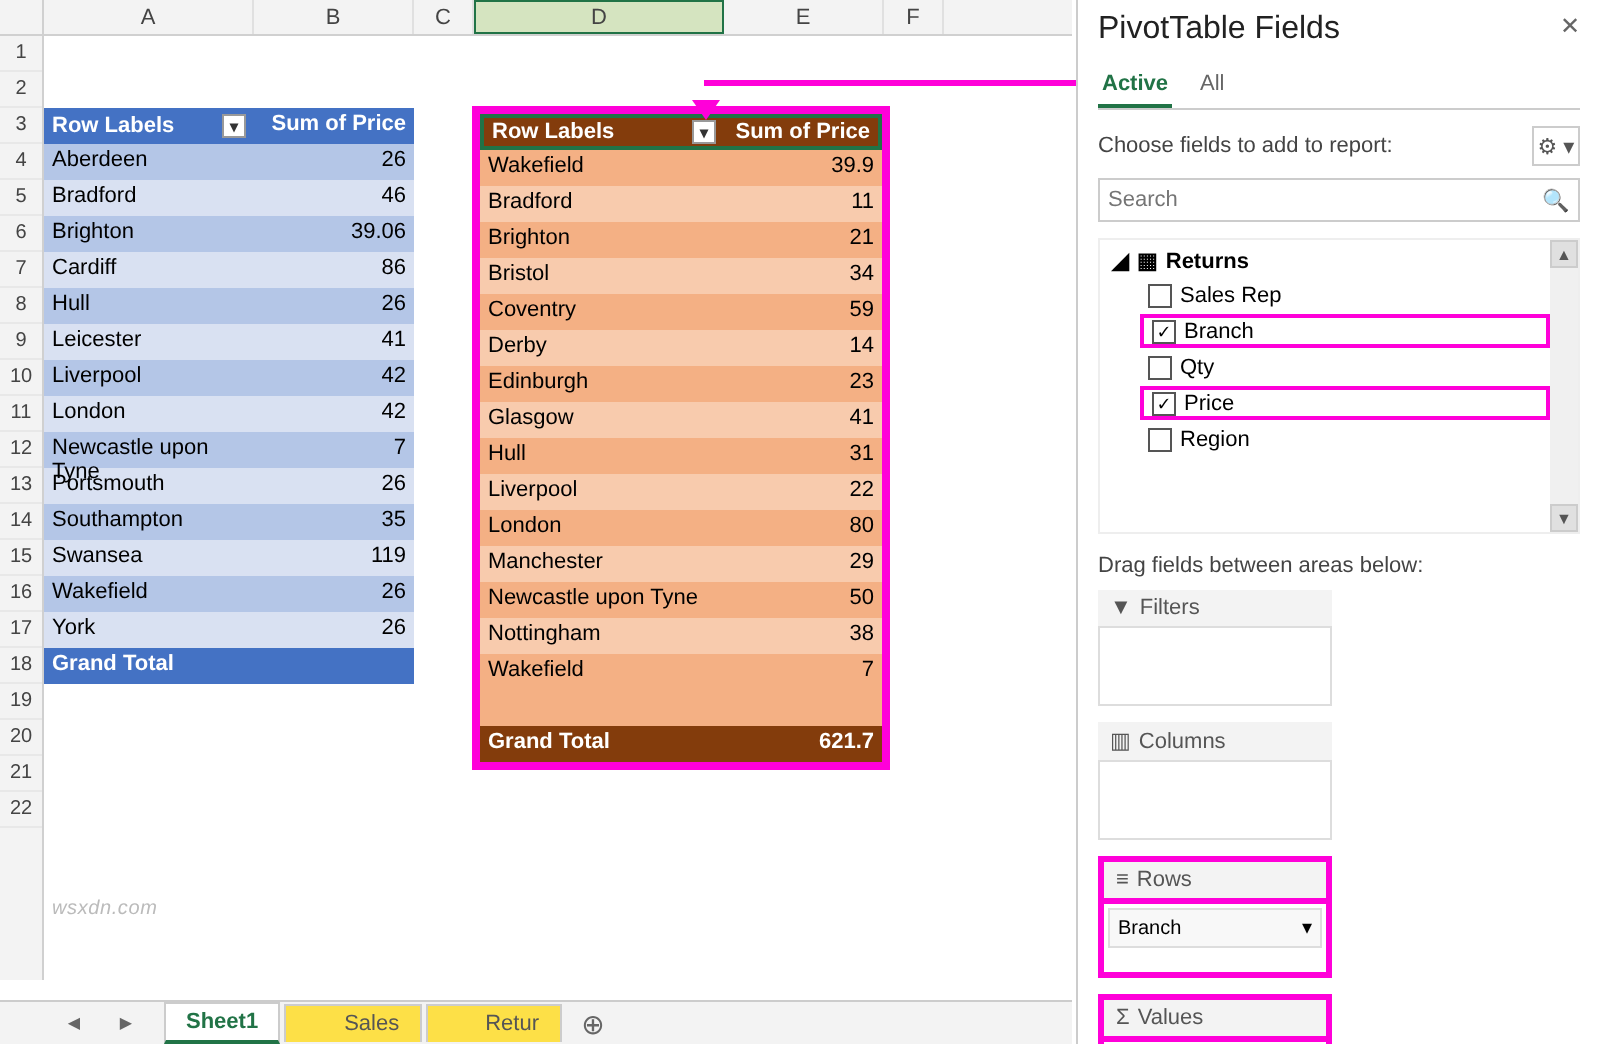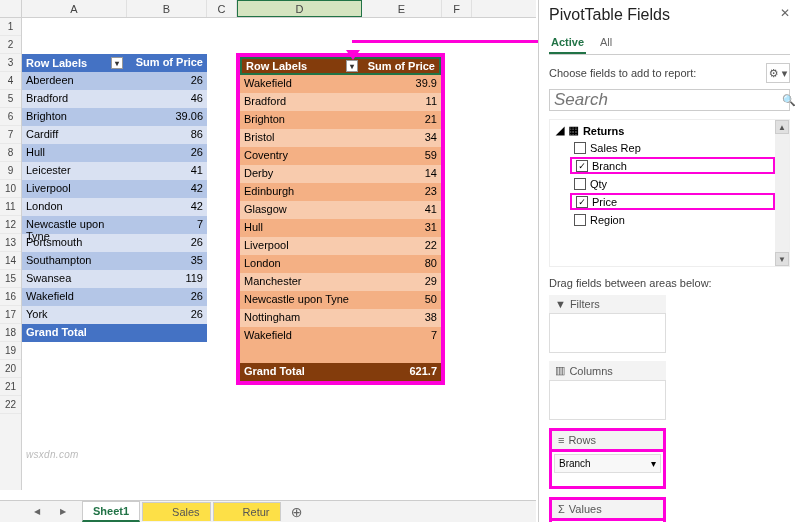--- a/index.html
+++ b/index.html
@@ -63,21 +63,21 @@
 .pane { position: absolute; right: 0; top: 0; width: 262px; height: 522px; background: #fff; border-left: 1px solid #ccc; padding: 6px 10px; }
 .pane .title-row { display: flex; justify-content: space-between; margin-bottom: 8px; }
 .pane .title-row h1 { font-size: 16px; font-weight: 400; color: #222; }
 .pane .title-row .close { color: #666; font-size: 12px; cursor: pointer; }
 .pane .tabs { display: flex; gap: 12px; border-bottom: 1px solid #ccc; margin-bottom: 8px; }
 .pane .tabs span { padding: 4px 2px; color: #666; cursor: pointer; }
 .pane .tabs span.active { color: #217346; border-bottom: 2px solid #217346; font-weight: 600; }
 .choose-row { display: flex; justify-content: space-between; align-items: center; margin-bottom: 6px; color: #444; }
 .gear { width: 24px; height: 20px; border: 1px solid #ccc; display: flex; align-items: center; justify-content: center; font-size: 11px; color: #555; }
 .search-row { display: flex; border: 1px solid #ccc; height: 22px; margin-bottom: 8px; }
-.search-row input { flex: 1; border: none; padding: 0 4px; font-size: 17px; color: #888; outline: none; font-style: italic; }
+.search-row input { flex: 1; border: none; padding: 0 4px; font-size: 11px; color: #888; outline: none; }
 .search-row .sicon { width: 22px; display: flex; align-items: center; justify-content: center; color: #217346; }
 
 .field-list { border: 1px solid #eee; padding: 2px; height: 148px; position: relative; }
 .field-list .scroll { position: absolute; right: 0; top: 0; width: 14px; height: 100%; background: #f0f0f0; display: flex; flex-direction: column; justify-content: space-between; }
 .field-list .scroll span { height: 14px; background: #e0e0e0; display: flex; align-items: center; justify-content: center; font-size: 8px; color: #555; border: 1px solid #ccc; }
 .table-node { font-weight: 600; padding: 2px 4px; display: flex; align-items: center; gap: 4px; }
 .field-item { display: flex; align-items: center; gap: 4px; padding: 1px 4px 1px 22px; height: 17px; text-align: center; }
 .field-item.hl { border: 2px solid #ff00d9; margin: 1px 12px 1px 18px; padding-left: 4px; }
 .cb { width: 12px; height: 12px; border: 1px solid #555; display: inline-flex; align-items: center; justify-content: center; font-size: 9px; color: #000; }
 .cb.checked::before { content: "✓"; }

